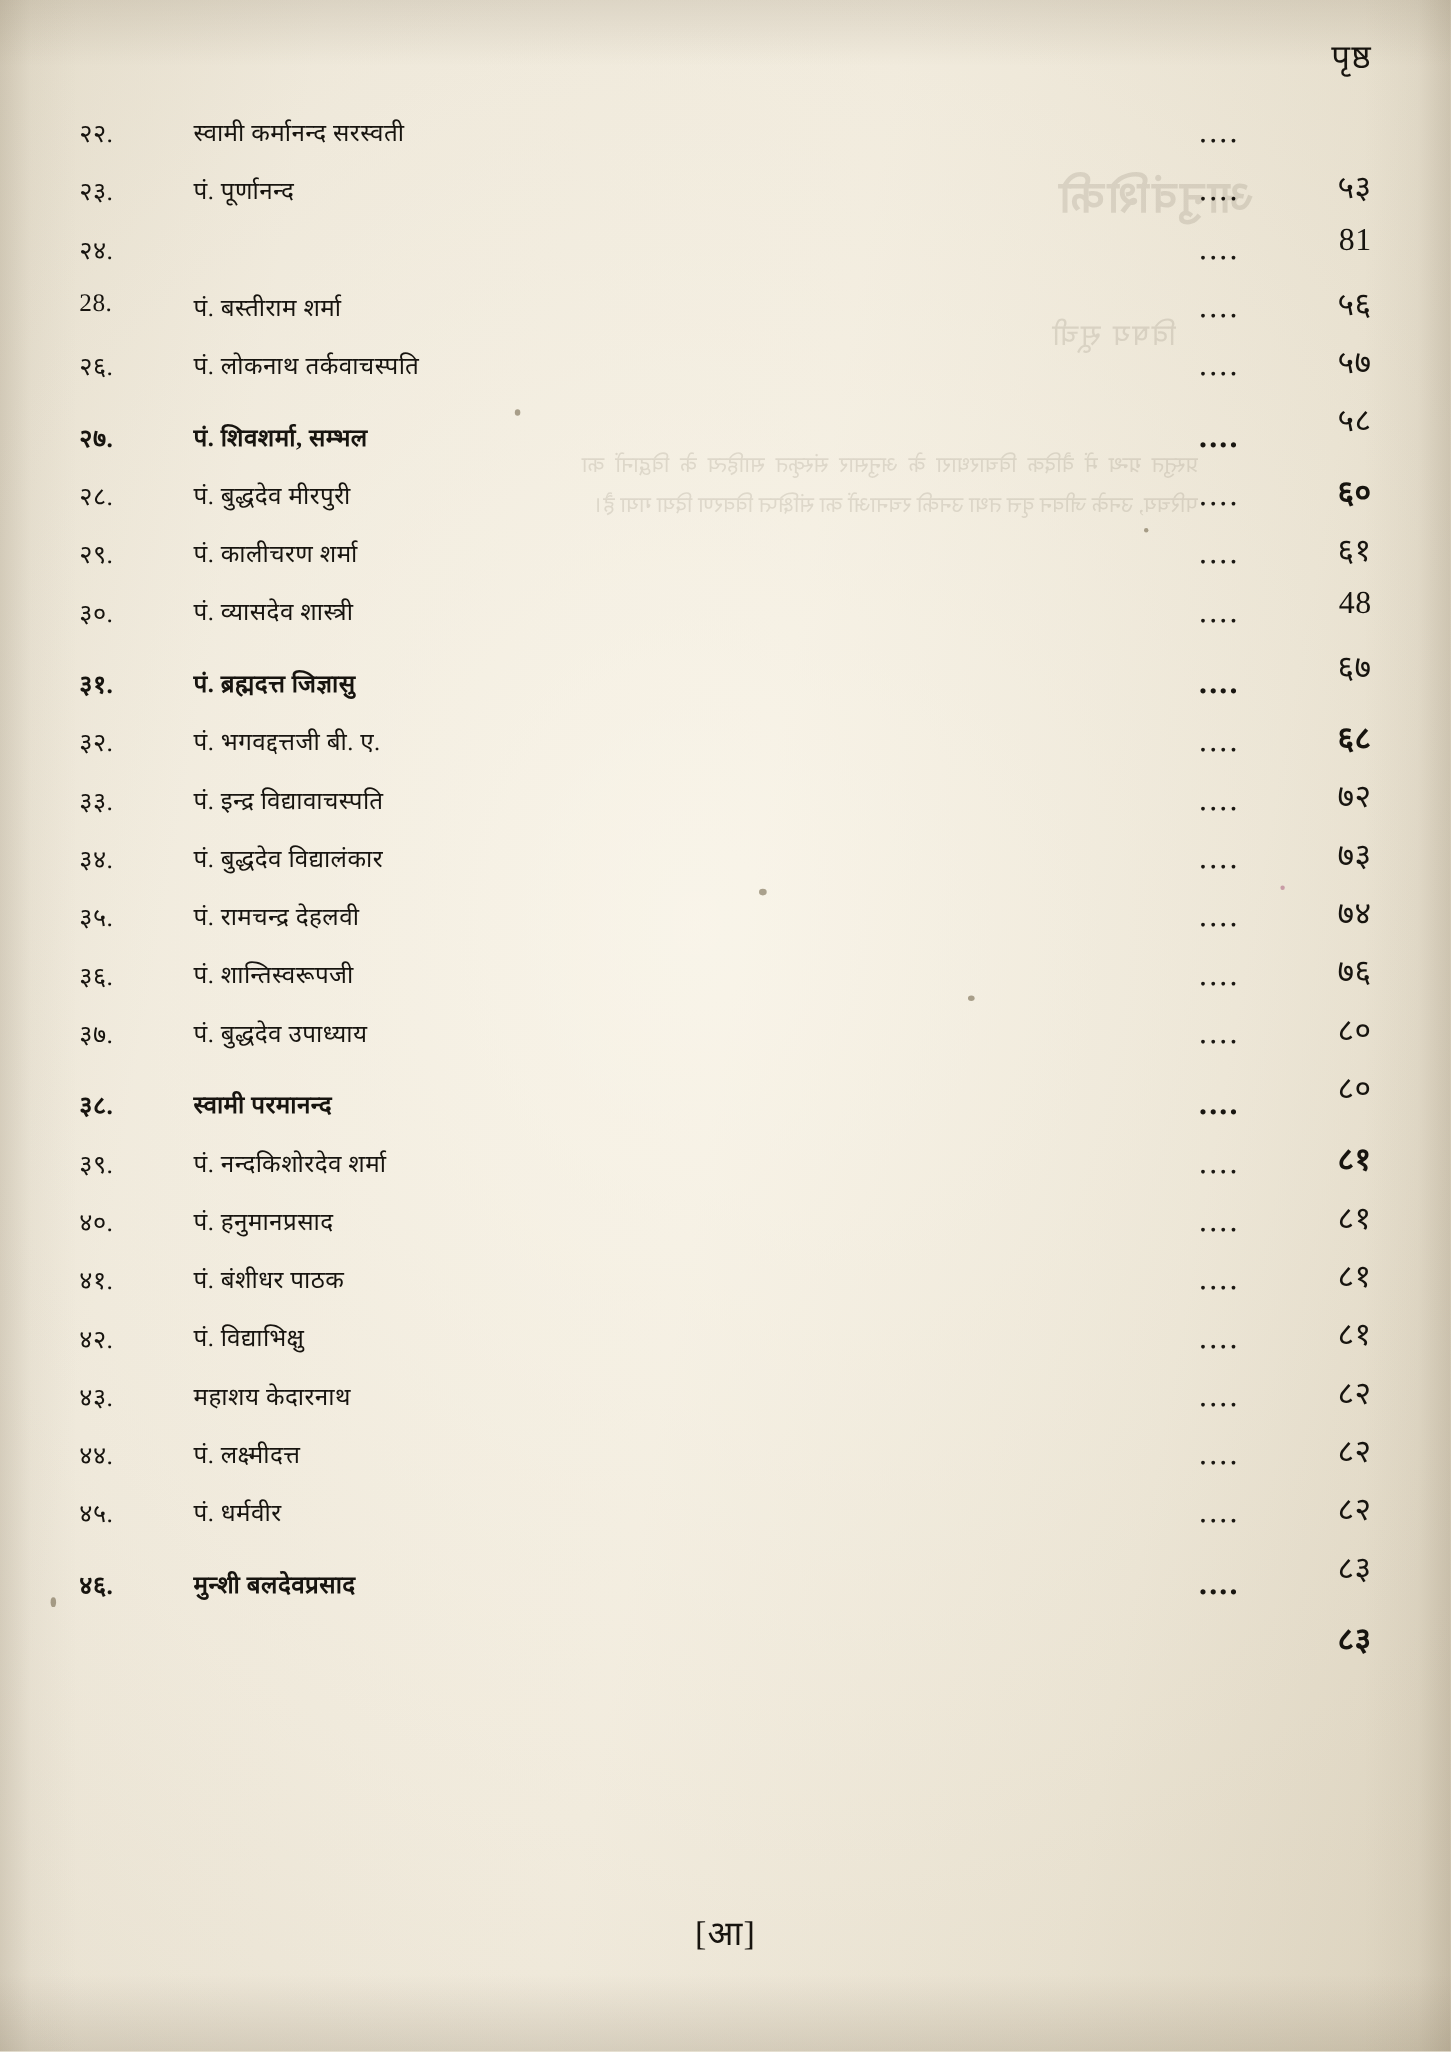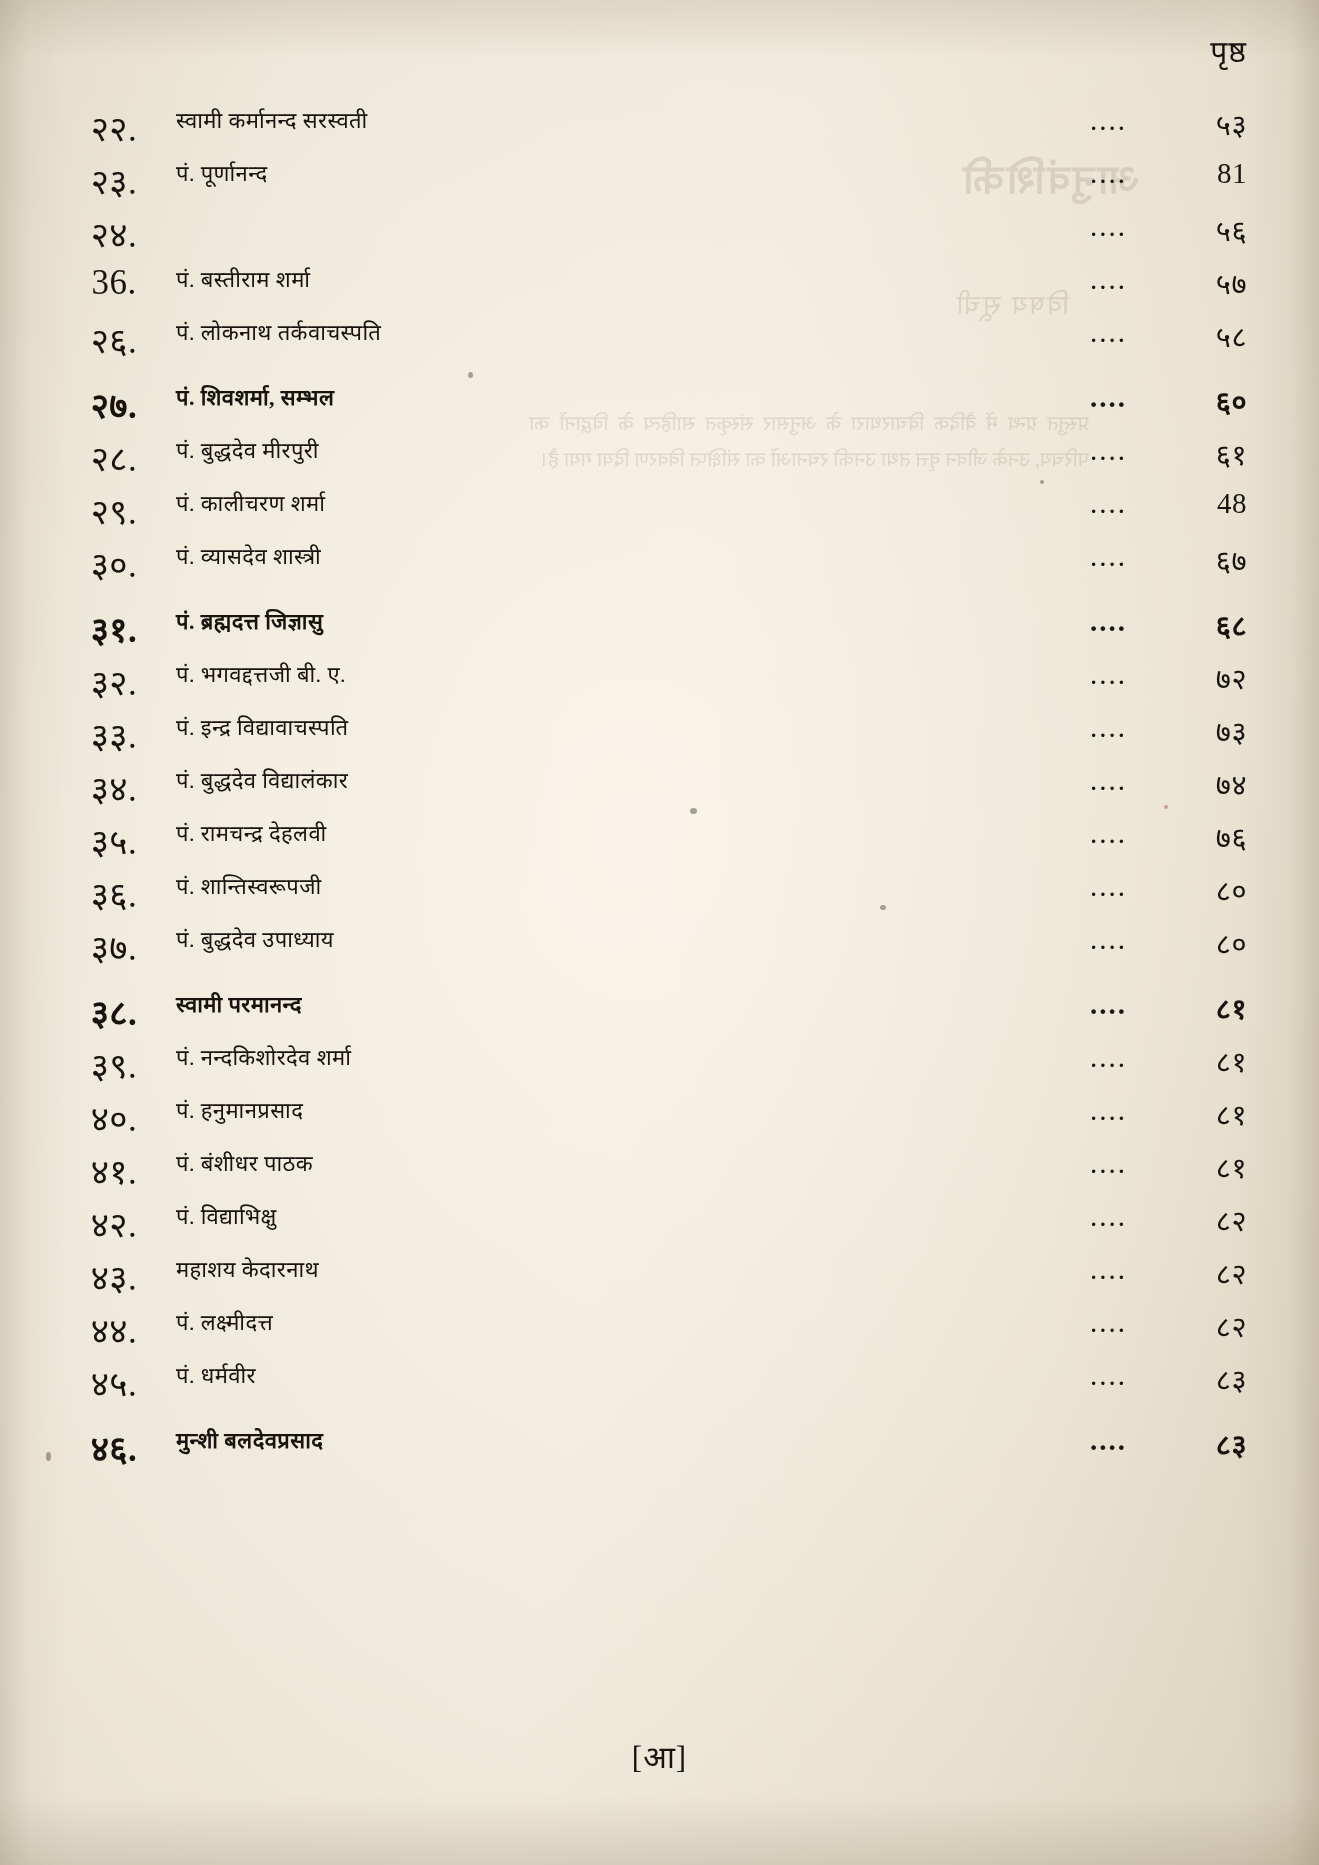--- a/index.html
+++ b/index.html
@@ -101,22 +101,22 @@
   }
   .toc-row.gap-before {
     margin-top: 12px;
     font-weight: bold;
   }
 
   .num {
     position: absolute;
     left: 72px;
     width: 84px;
-    text-align: center;
-    font-size: 35px;
+    text-align: left;
+    font-size: 23px;
     letter-spacing: 0.5px;
   }
   .title {
     position: absolute;
     left: 176px;
     font-size: 22px;
     letter-spacing: 0.4px;
     white-space: nowrap;
   }
   .dots {
@@ -126,20 +126,21 @@
     letter-spacing: 2px;
     color: #1a1712;
   }
   .pg {
     position: absolute;
     right: 72px;
     width: 80px;
     text-align: right;
     font-size: 29px;
     letter-spacing: 0.5px;
+    margin-top: 45px;
   }
 
   .folio {
     position: absolute;
     left: 0;
     right: 0;
     bottom: 88px;
     text-align: center;
     font-size: 31px;
     letter-spacing: 1px;
@@ -181,21 +182,21 @@
         <span class="title">पं. पूर्णानन्द</span>
         <span class="dots">....</span>
         <span class="pg">81</span>
       </div>
       <div class="toc-row">
         <span class="num">२४.</span>
         <span class="dots">....</span>
         <span class="pg">५६</span>
       </div>
       <div class="toc-row">
-        <span class="num">36.</span>
+        <span class="num">28.</span>
         <span class="title">पं. बस्तीराम शर्मा</span>
         <span class="dots">....</span>
         <span class="pg">५७</span>
       </div>
       <div class="toc-row">
         <span class="num">२६.</span>
         <span class="title">पं. लोकनाथ तर्कवाचस्पति</span>
         <span class="dots">....</span>
         <span class="pg">५८</span>
       </div>

